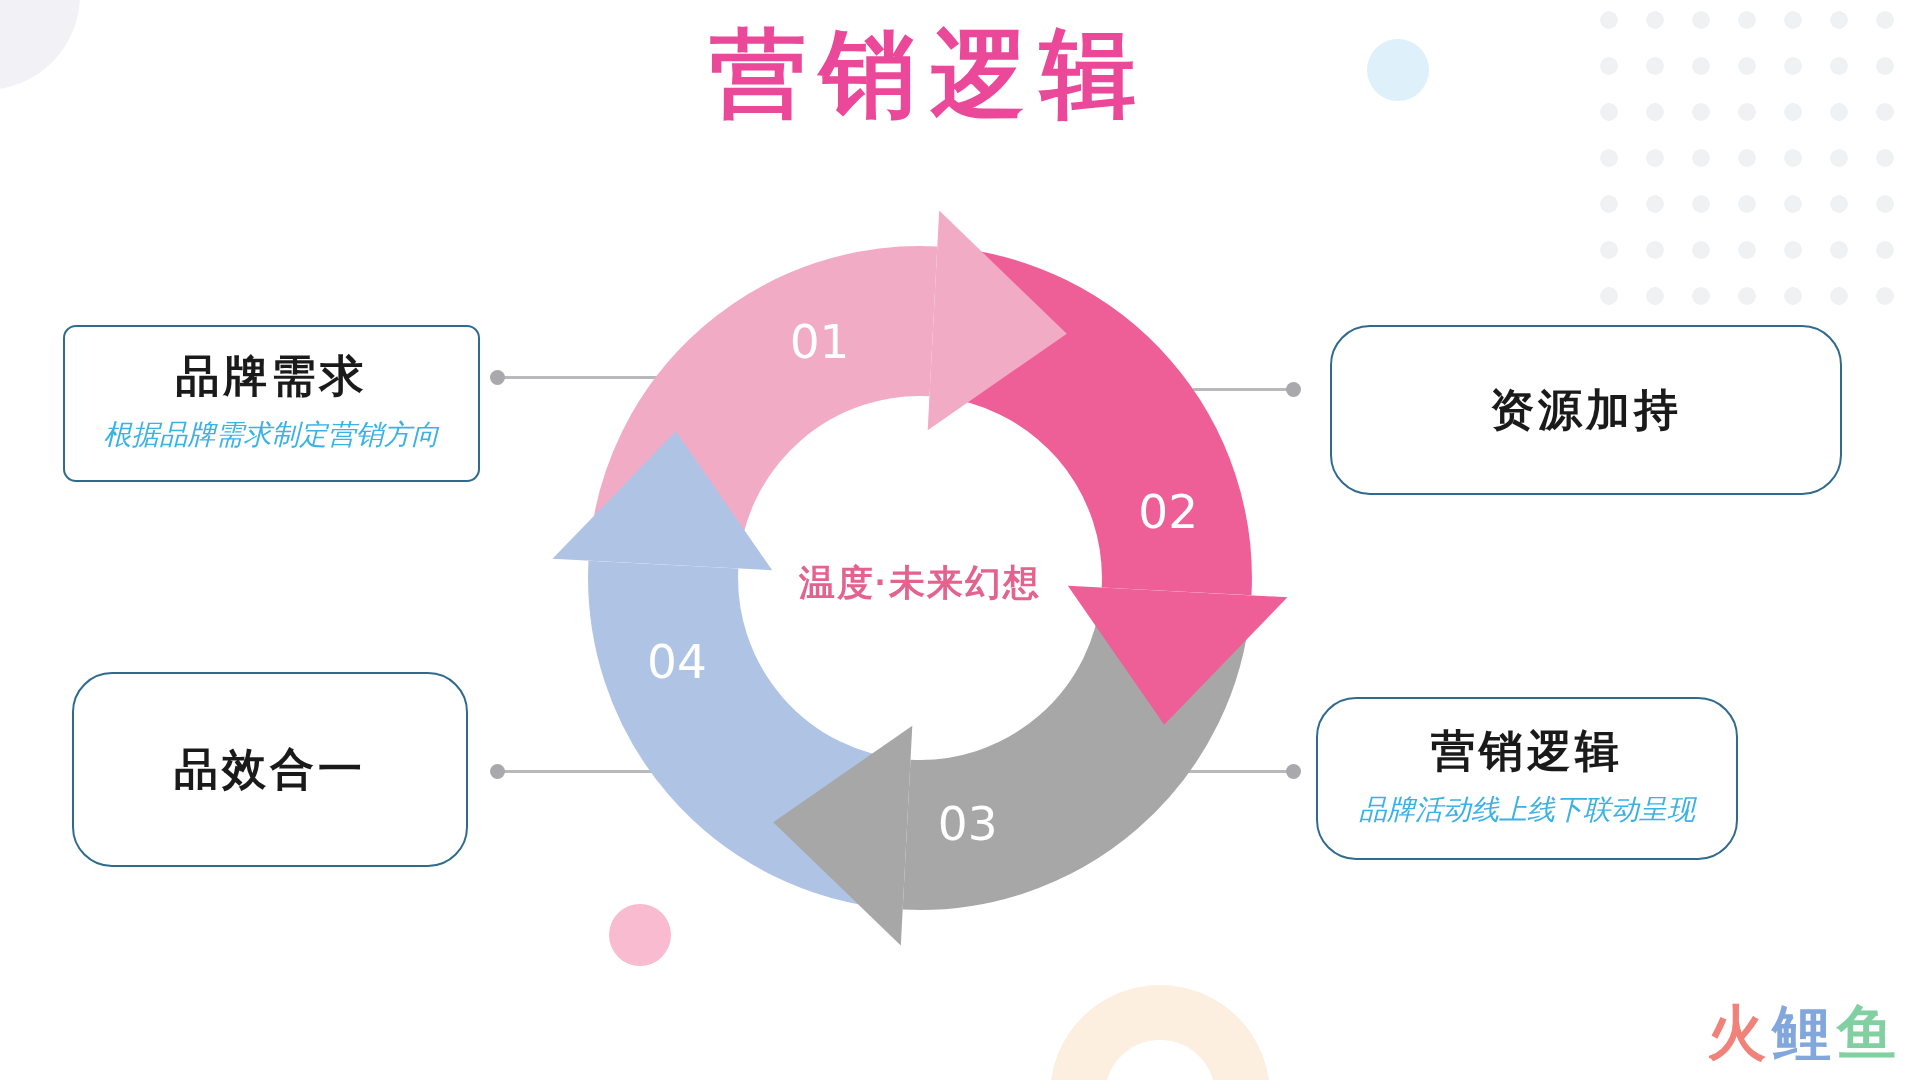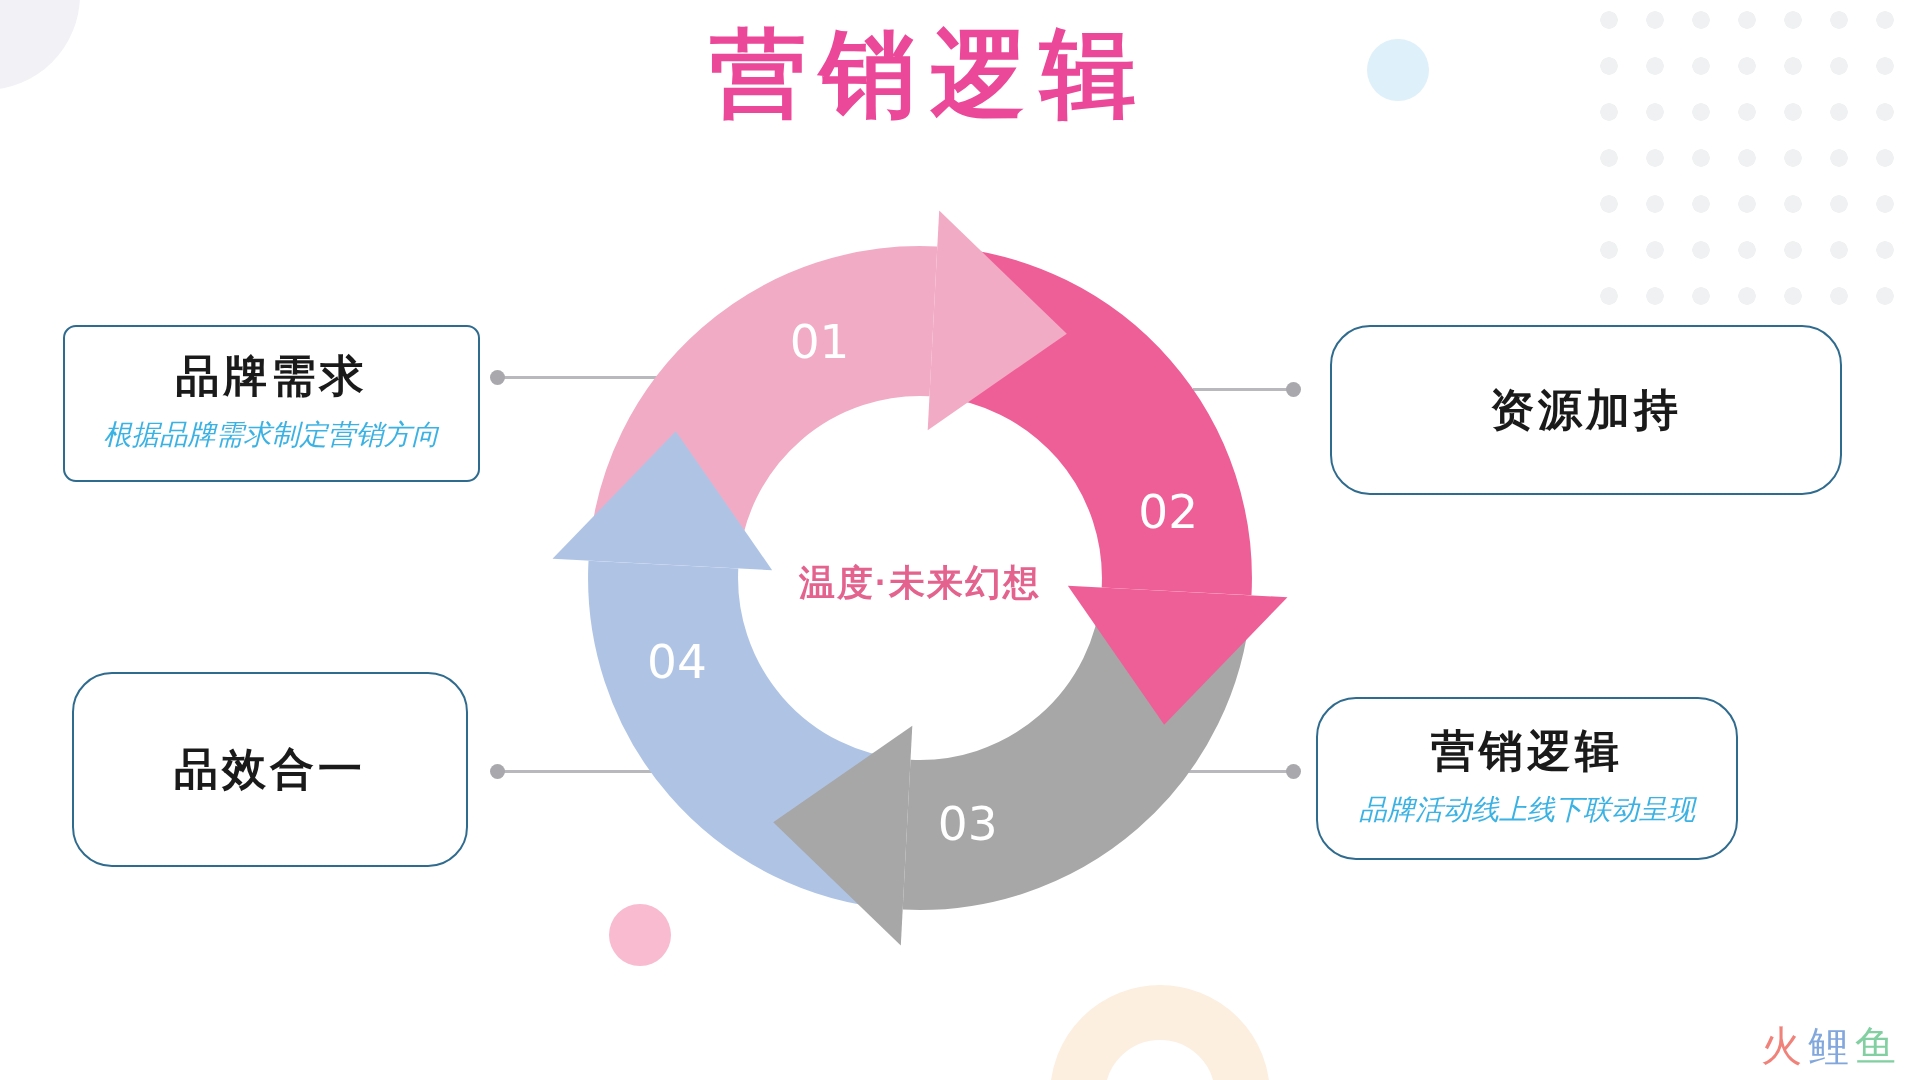--- a/index.html
+++ b/index.html
@@ -43,21 +43,21 @@
   .info-box{position:absolute;box-sizing:border-box;border:2px solid #2F6B8E;border-radius:40px;background:#fff;
     display:flex;flex-direction:column;align-items:center;justify-content:center;gap:15px;padding:10px 14px;}
   .info-box h2{margin:0;font-size:44px;font-weight:bold;color:#1A1A1A;letter-spacing:4px;line-height:1.1;}
   .info-box p{margin:0;font-size:28px;color:#3BB2E4;text-align:center;line-height:1.45;font-style:italic;}
   .b1{left:63px;top:325px;width:417px;height:157px;border-radius:13px;}
   .b2{left:1318px;top:325px;width:512px;height:170px;margin-left:12px;}
   .b3{left:72px;top:672px;width:396px;height:195px;}
   .b4{left:1316px;top:697px;width:422px;height:163px;}
 
   
-  .watermark{position:absolute;right:18px;bottom:6px;font-size:41px;font-weight:normal;letter-spacing:6px;}
+  .watermark{position:absolute;right:18px;bottom:6px;font-size:59px;font-weight:bold;letter-spacing:6px;}
   .wm1{color:#F0827A;} .wm2{color:#82A7DC;} .wm3{color:#82D0A2;}
 </style>
 </head>
 <body>
 
 <div class="stage">
 
   <div class="corner-circle"></div>
   <div class="dot-grid"></div>
   <div class="circle-blue"></div>

